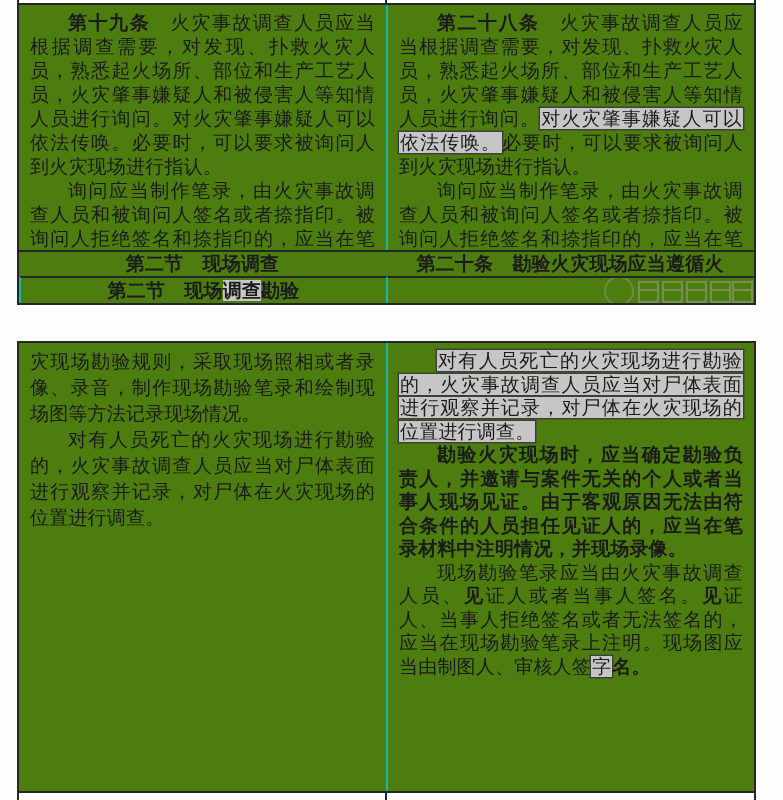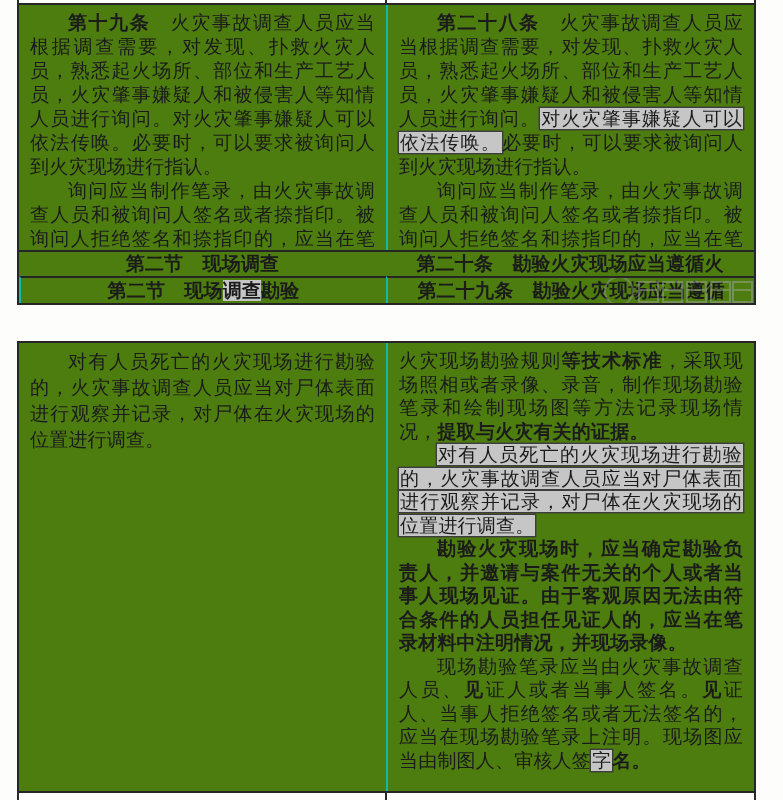--- a/index.html
+++ b/index.html
@@ -74,23 +74,20 @@
           <div class="para"><span class="bold">第二十条　勘验火灾现场应当遵循火</span></div>
         </div>
     </div>
 
     <div class="cell hrow rcol">
       <div class="hdr-text">
           <div class="para"><span class="bold">第二节　现场</span><span class="bold hl">调查</span><span class="bold">勘验</span></div>
         </div>
     </div>
     <div class="cell hrow rcol article-cell">
-      <div class="hdr-text">
-          <div class="para"><span class="bold">第二十九条　勘验火灾现场应当遵循</span></div>
-        </div>
       <div class="watermark">
         <span class="wm-circle"></span>
         <span class="wm-glyph wm-g1">
             <i></i>
           </span>
         <span class="wm-glyph wm-g2">
             <i></i>
           </span>
         <span class="wm-glyph wm-g3">
             <i></i>
@@ -100,24 +97,24 @@
           </span>
         <span class="wm-glyph wm-g5">
             <i></i>
           </span>
       </div>
     </div>
   </div>
 
   <div class="tbl tbl-lower">
     <div class="cell body-cell lower-left">
+        <div class="para"><span>灾现场勘验规则，采取现场照相或者录像、录音，制作现场勘验笔录和绘制现场图等方法记录现场情况。</span></div>
         <div class="para indent"><span>对有人员死亡的火灾现场进行勘验的，火灾事故调查人员应当对尸体表面进行观察并记录，对尸体在火灾现场的位置进行调查。</span></div>
       </div>
     <div class="cell body-cell lower-right rcol">
-        <div class="para"><span>火灾现场勘验规则</span><span class="bold">等技术标准</span><span>，采取现场照相或者录像、录音，制作现场勘验笔录和绘制现场图等方法记录现场情况，</span><span class="bold">提取与火灾有关的证据。</span></div>
         <div class="para indent"><span class="hl hlbox">对有人员死亡的火灾现场进行勘验的，火灾事故调查人员应当对尸体表面进行观察并记录，对尸体在火灾现场的位置进行调查。</span></div>
         <div class="para indent"><span class="bold">勘验火灾现场时，应当确定勘验负责人，并邀请与案件无关的个人或者当事人现场见证。由于客观原因无法由符合条件的人员担任见证人的，应当在笔录材料中注明情况，并现场录像。</span></div>
         <div class="para indent"><span>现场勘验笔录应当由火灾事故调查人员、</span><span class="bold">见</span><span>证人或者当事人签名。</span><span class="bold">见</span><span>证人、当事人拒绝签名或者无法签名的，应当在现场勘验笔录上注明。现场图应当由制图人、审核人签</span><span class="hl hlbox">字</span><span class="bold">名。</span></div>
       </div>
   </div>
 
   <span class="tick bottom x0"></span>
   <span class="tick bottom x1"></span>
   <span class="tick bottom x2"></span>
 </div>

